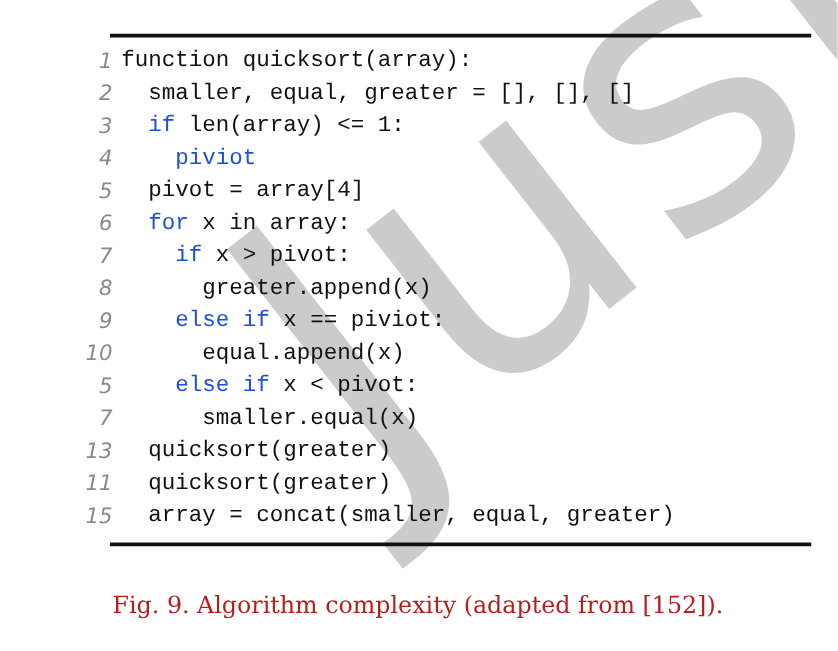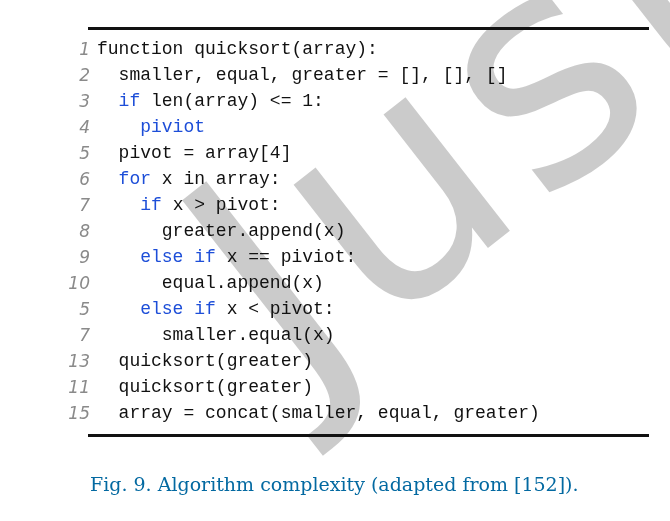--- a/index.html
+++ b/index.html
@@ -15,21 +15,21 @@
     position: absolute; left: 0; width: 30px; text-align: right;
     font-family: "DejaVu Sans", sans-serif; font-style: italic; font-size: 17px; color: #8a8a8a;
   }
   .src {
     position: absolute; left: 37px;
     font-family: "Liberation Mono", monospace; font-size: 18px; color: #111;
   }
   .kw { color: #1d4ed8; }
   .caption {
     position: absolute; left: 90px; top: 473px;
-    font-family: "DejaVu Serif", serif; font-size: 19px; color: #0369a1;
+    font-family: "DejaVu Serif", serif; font-size: 19px; color: #b91c1c;
   }
   .watermark {
     position: absolute; left: 120px; top: 170px; font-family: "DejaVu Sans", sans-serif;
     font-size: 310px; color: rgba(160,160,160,0.55); transform: rotate(-38deg);
     transform-origin: left top; white-space: nowrap; pointer-events: none; letter-spacing: 10px;
   }
 </style>
 </head>
 <body>
 

